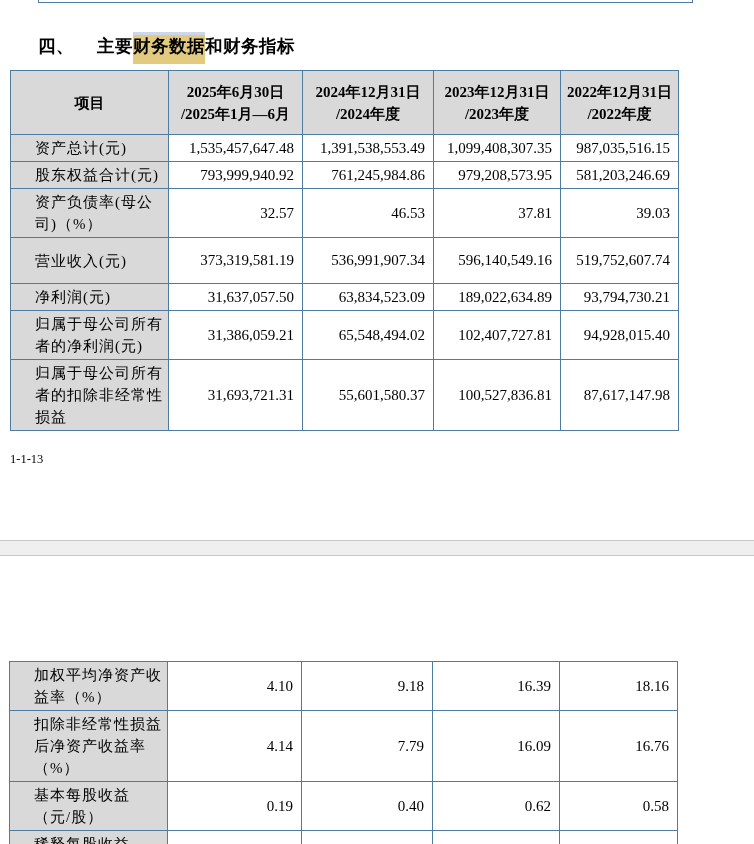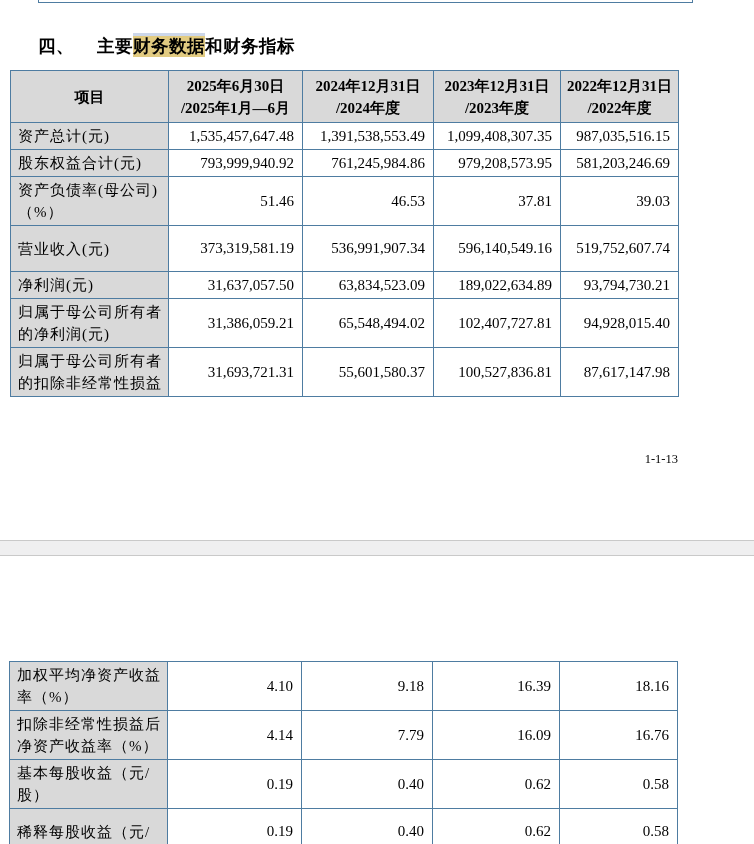--- a/index.html
+++ b/index.html
@@ -25,23 +25,22 @@
     left: 38px; top: 34px;
     font-size: 17.5px;
     font-weight: bold;
     letter-spacing: 0.5px;
     white-space: nowrap;
   }
   .title .gap { display: inline-block; width: 23px; }
   .title mark {
     background: #e2cb81;
     color: inherit;
-    padding: 1px 0 0 0;
+    padding: 1px 0 8px 0;
     box-shadow: 0 -3px 0 0 #ccd7ea;
-    font-family: Liberation Mono, monospace;
   }
   
   table.fin-table {
     position: absolute;
     border-collapse: collapse;
     table-layout: fixed;
     width: 668px;
     font-size: 15px;
   }
   #table1 { left: 10px; top: 70px; }
@@ -60,44 +59,44 @@
   table.fin-table th {
     background: #d9d9d9;
     font-weight: bold;
     text-align: center;
     line-height: 22px;
     padding: 1px 2px;
   }
   table.fin-table td.label-cell {
     background: #d9d9d9;
     text-align: left;
-    padding: 2px 4px 2px 7px;
+    padding: 2px 4px 2px 24px;
     line-height: 22px;
     letter-spacing: 1px;
   }
   table.fin-table td.value-cell {
     background: #ffffff;
     text-align: right;
     padding: 2px 8px 2px 4px;
   }
   
   #table1 tr { height: 23px; }
-  #table1 tr:first-child { height: 52px; }
+  #table1 tr:first-child { height: 64px; }
   #table1 tr:nth-child(4), #table1 tr:nth-child(5),
   #table1 tr:nth-child(9), #table1 tr:nth-child(10) { height: 46px; }
   #table2 tr { height: 46px; }
   #table2 tr:first-child { height: 24px; }
   #table2 tr:nth-child(2) { height: 48px; }
   #table2 tr:nth-child(3) { height: 43px; }
   
   .page-num {
     position: absolute;
     left: 10px; top: 452px;
     width: 668px;
-    text-align: right;
+    text-align: left;
     font-size: 12.5px;
   }
   
   .page-separator {
     position: absolute;
     left: 0; top: 540px;
     width: 754px; height: 16px;
     background: #efeff0;
     border-top: 1px solid #c9c9c9;
     border-bottom: 1px solid #c9c9c9;
@@ -149,21 +148,21 @@
       </tr>
       <tr>
         <td class="label-cell">股东权益合计(元)</td>
         <td class="value-cell">793,999,940.92</td>
         <td class="value-cell">761,245,984.86</td>
         <td class="value-cell">979,208,573.95</td>
         <td class="value-cell">581,203,246.69</td>
       </tr>
       <tr>
         <td class="label-cell">资产负债率(母公司)（%）</td>
-        <td class="value-cell">51.46</td>
+        <td class="value-cell">32.57</td>
         <td class="value-cell">46.53</td>
         <td class="value-cell">37.81</td>
         <td class="value-cell">39.03</td>
       </tr>
       <tr>
         <td class="label-cell">营业收入(元)</td>
         <td class="value-cell">373,319,581.19</td>
         <td class="value-cell">536,991,907.34</td>
         <td class="value-cell">596,140,549.16</td>
         <td class="value-cell">519,752,607.74</td>

